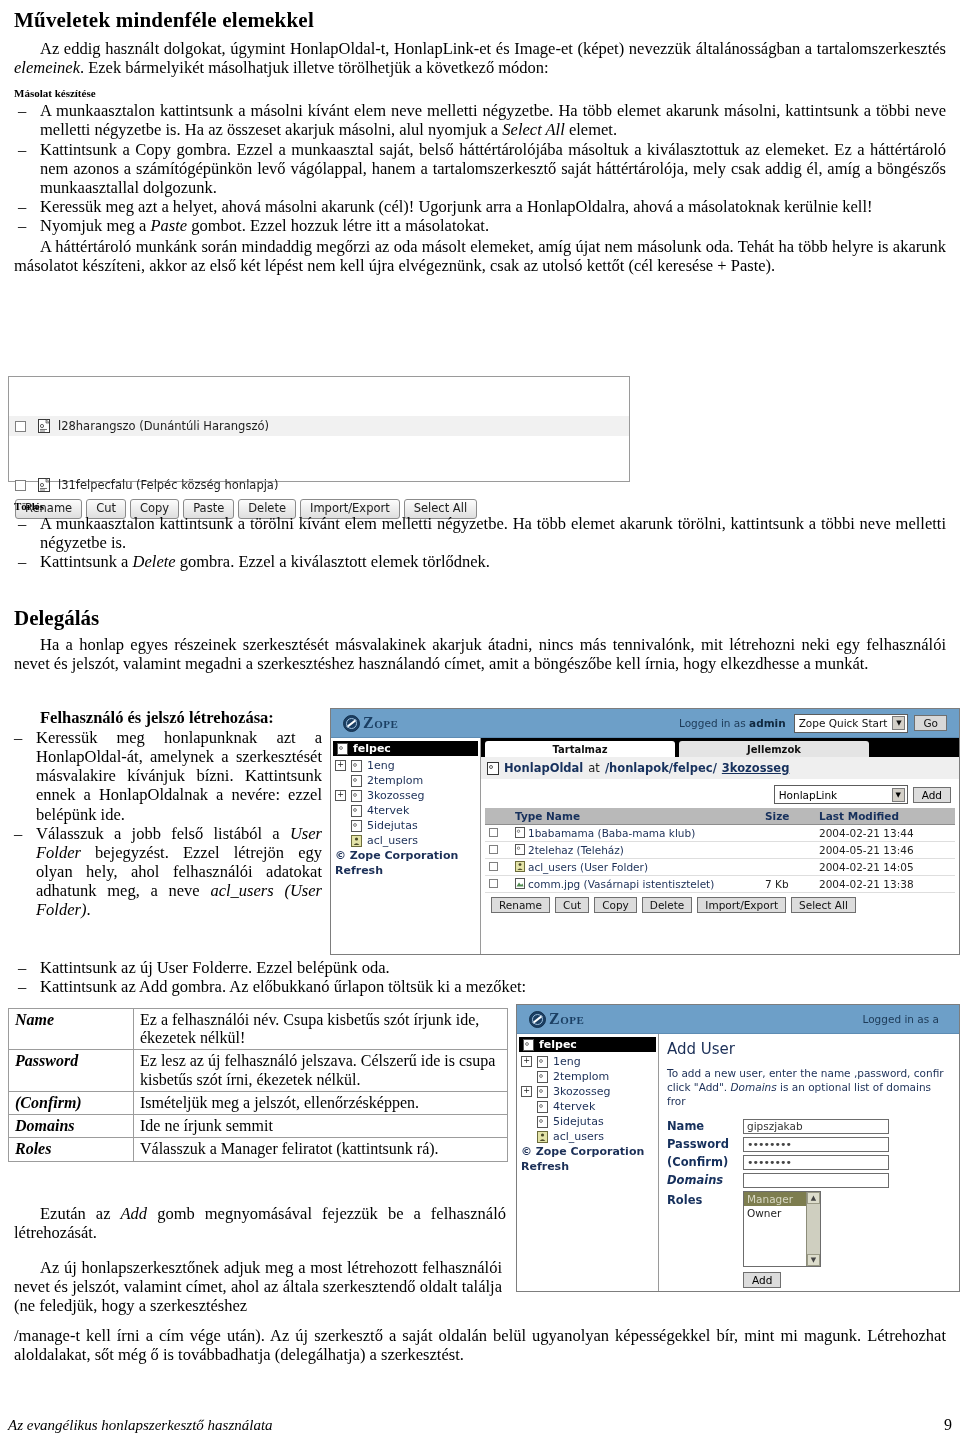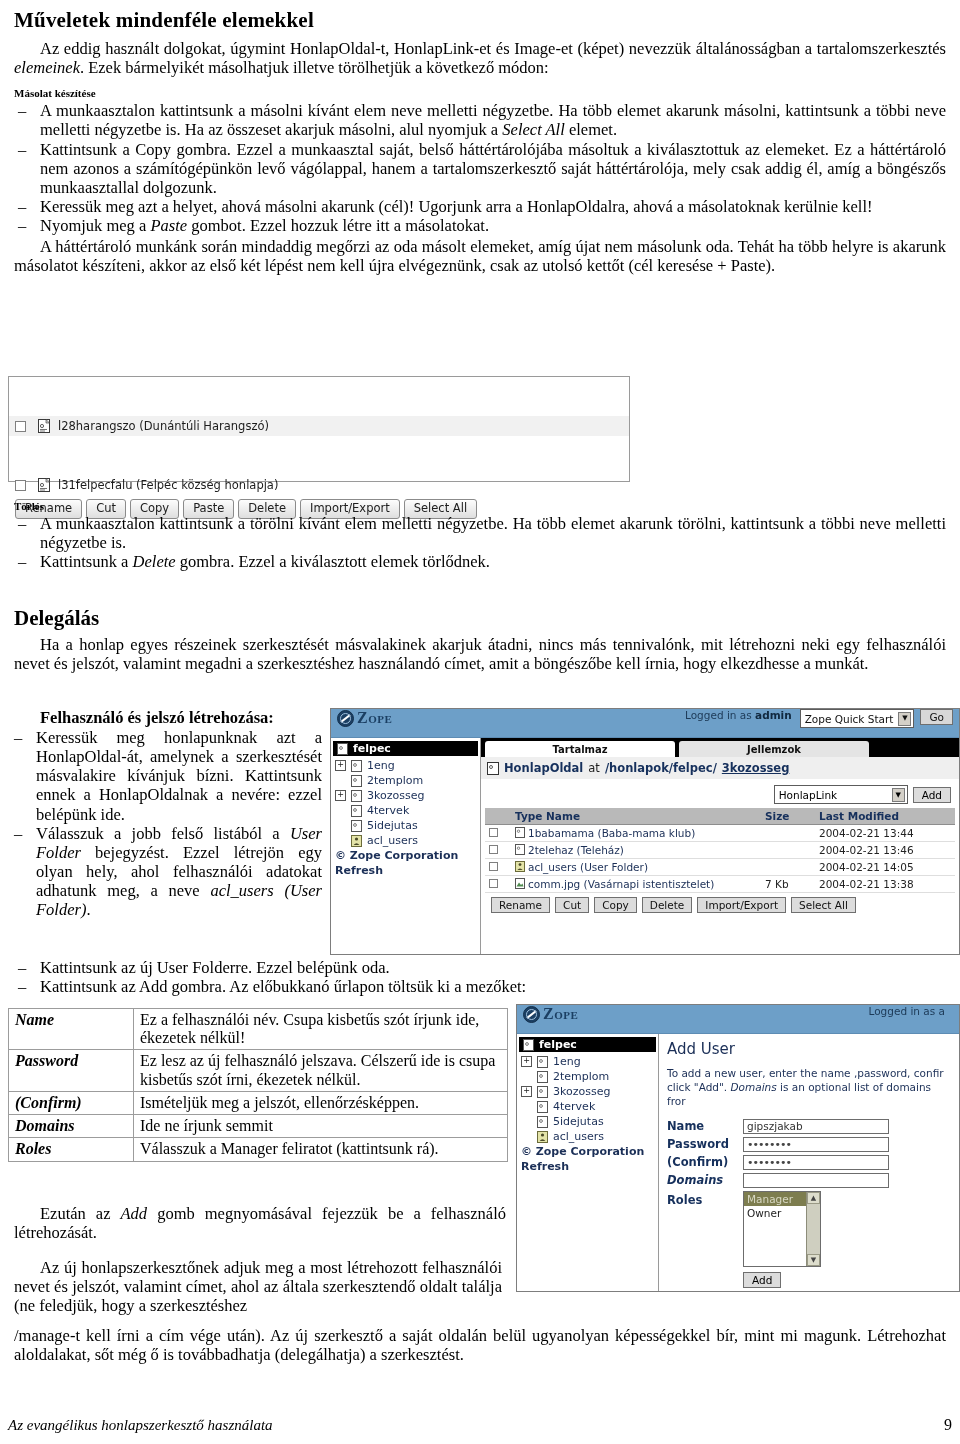--- a/index.html
+++ b/index.html
@@ -132,22 +132,22 @@
     border: 1px solid #7d7d7d;
     box-sizing: border-box;
     background: #ffffff;
     font-family: "DejaVu Sans", "Liberation Sans", sans-serif;
     overflow: hidden;
   }
   .zope-bar {
     height: 28px;
     background: #6d9fc8;
     display: flex;
-    align-items: flex-start;
-    padding: 0 6px;
+    align-items: center;
+    padding: 0 12px;
     border-bottom: 1px solid #5d8cb4;
   }
   .zope-logo {
     display: flex;
     align-items: center;
     gap: 3px;
   }
   .zope-logo .wordmark {
     font-family: "Liberation Serif", serif;
     font-size: 16px;
@@ -667,21 +667,21 @@
               <td class="size"></td>
               <td class="date">2004-02-21 13:44</td>
             </tr>
             <tr>
               <td><span class="cb" style="margin:0;width:9px;height:9px;display:inline-block;"></span></td>
               <td><svg width="10" height="11" viewBox="0 0 10 11" style="vertical-align:-1px;margin-right:3px;">
                     <rect x="0.5" y="0.5" width="9" height="10" fill="#fff" stroke="#555"></rect>
                     <circle cx="3.5" cy="4.2" r="1.2" fill="none" stroke="#555" stroke-width="0.7"></circle>
                   </svg><span>2telehaz (Teleház)</span></td>
               <td class="size"></td>
-              <td class="date">2004-02-21 13:46</td>
+              <td class="date">2004-05-21 13:46</td>
             </tr>
             <tr>
               <td><span class="cb" style="margin:0;width:9px;height:9px;display:inline-block;"></span></td>
               <td><svg width="10" height="11" viewBox="0 0 10 11" style="vertical-align:-1px;margin-right:3px;">
                     <rect x="0.5" y="0.5" width="9" height="10" fill="#e4e4a8" stroke="#6b6b3a"></rect>
                     <circle cx="5" cy="3.6" r="1.4" fill="#4a4a28"></circle>
                     <path d="M2.3 9 q2.7 -3 5.4 0" fill="#4a4a28"></path>
                   </svg><span>acl_users (User Folder)</span></td>
               <td class="size"></td>
               <td class="date">2004-02-21 14:05</td>

